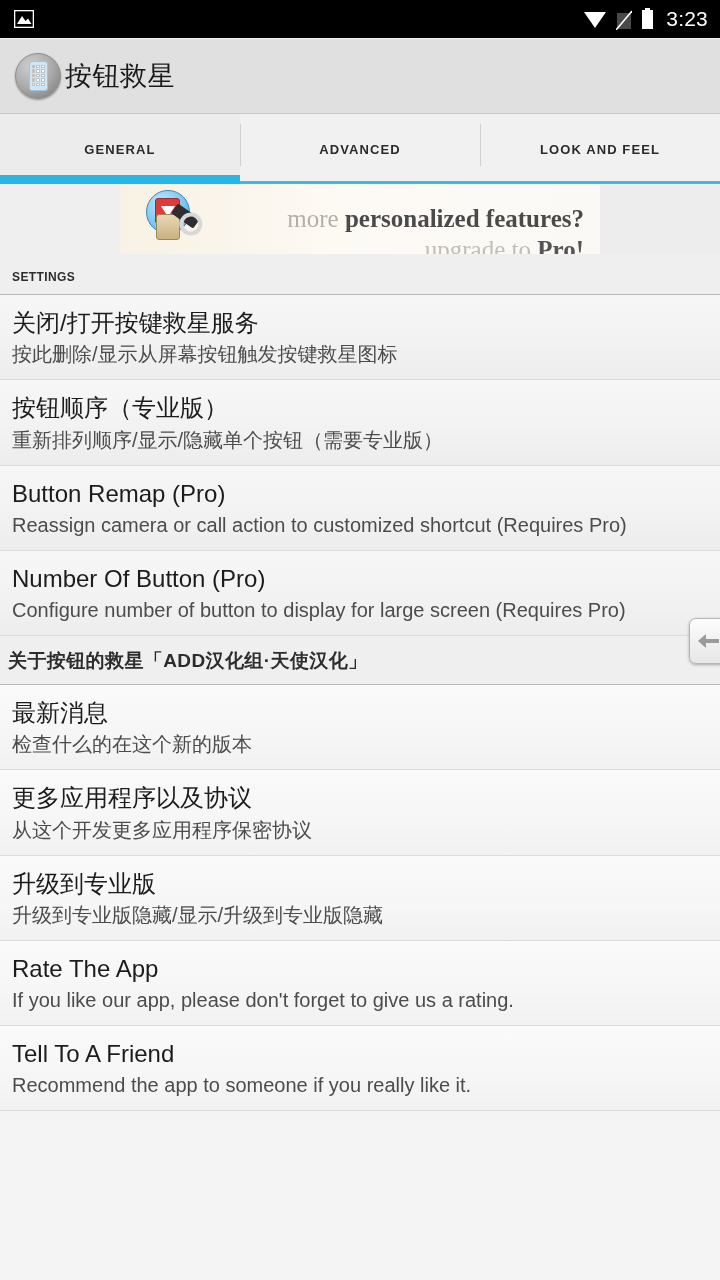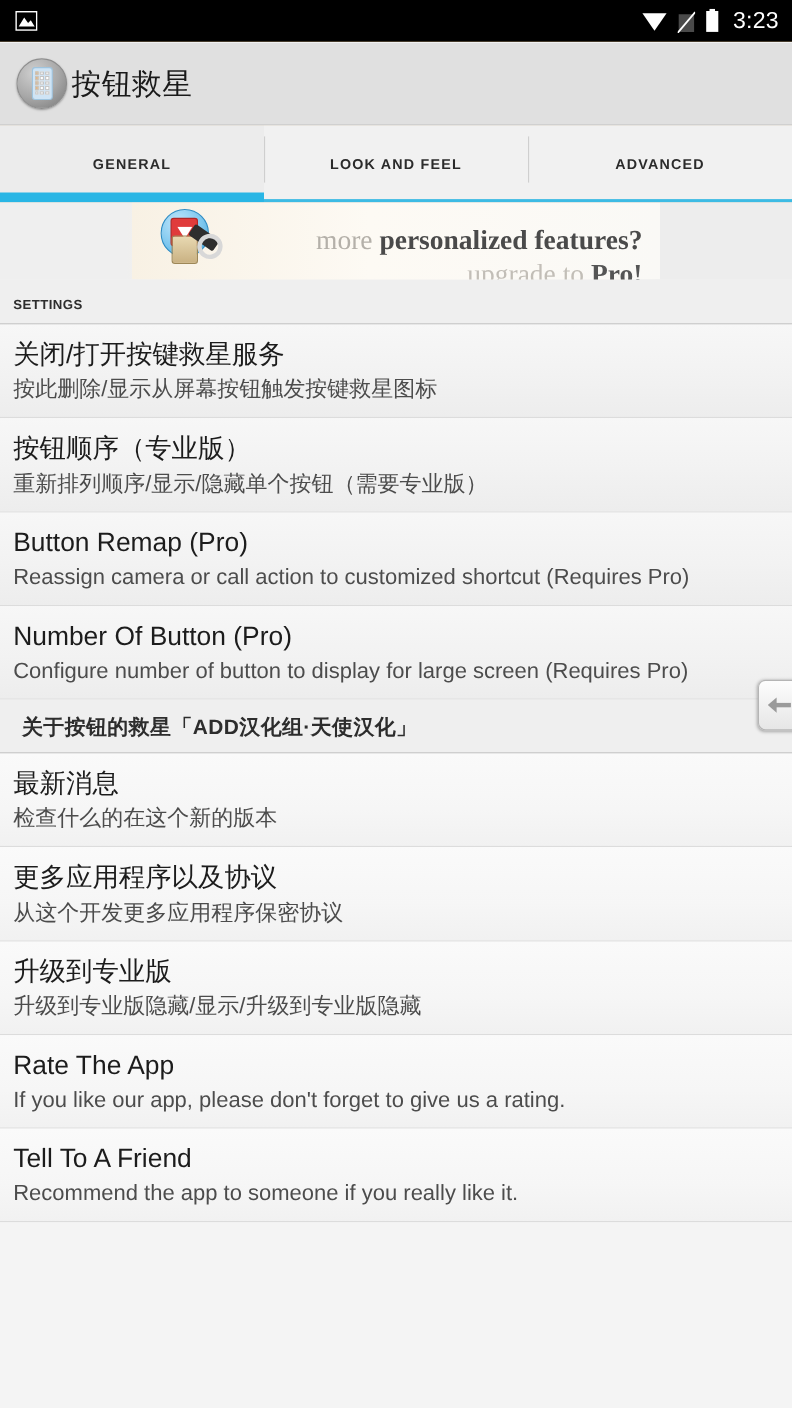--- a/index.html
+++ b/index.html
@@ -2,21 +2,21 @@
 <html><head>
 <meta charset="utf-8">
 <style>
   * { margin:0; padding:0; box-sizing:border-box; }
   html, body {
     width:720px; height:1280px;
     background:#efefef;
     font-family:"Liberation Sans","DejaVu Sans",sans-serif;
     overflow:hidden;
   }
-  #screen { position:relative; width:720px; height:1280px; background:#a16207; }
+  #screen { position:relative; width:720px; height:1280px; background:#0f172a; }
 
   
   .statusbar {
     height:38px; background:#000; display:flex; align-items:center;
     padding:0 12px 0 14px; color:#fff;
   }
   .sb-left { display:flex; align-items:center; gap:8px; flex:1; }
   .sb-right { display:flex; align-items:center; gap:9px; }
   .sb-time { font-size:21px; color:#fff; letter-spacing:.2px; margin-left:3px; }
   .icon-svg { display:block; }
@@ -102,21 +102,21 @@
   .bl1 { font-size:25px; font-family:"Liberation Serif","DejaVu Serif",serif; color:#b4b0a9; }
   .bl1 b { color:#4a4a4a; font-weight:bold; }
   .bl2 { font-size:25px; font-family:"Liberation Serif","DejaVu Serif",serif; color:#c2beb7; margin-top:2px; }
   .bl2 b { color:#555; font-weight:bold; }
 
   .section-head {
     font-size:12px; font-weight:bold; color:#2d2d2d; letter-spacing:.4px;
     padding:16px 12px 10px 12px; background:#efefef;
     border-bottom:1px solid #b9b9b9;
   }
-  .section-head.cjk { font-size:19px; font-weight:bold; padding:12px 12px 10px 20px; }
+  .section-head.cjk { font-size:19px; font-weight:bold; padding:12px 12px 10px 8px; }
 
   .row {
     padding:13px 12px 12px 12px;
     background:linear-gradient(180deg,#f7f7f7 0%,#f2f2f2 55%,#ededed 100%);
     border-bottom:1px solid #dcdcdc;
   }
   .row .t { font-size:24px; color:#1c1c1c; line-height:1.22; }
   .row .s { font-size:20px; color:#4c4c4c; line-height:1.25; margin-top:5px; }
   .row.light { background:linear-gradient(180deg,#fafafa 0%,#f6f6f6 60%,#f1f1f1 100%); }
 
@@ -196,25 +196,25 @@
     </div>
     <div class="app-title">按钮救星</div>
   </div>
 
   <div class="tabs">
     <div class="tab active">
       <span>GENERAL</span>
       <span class="ind"></span>
     </div>
     <div class="tab alt">
+      <span>ADVANCED</span>
+      <span class="ind"></span>
+    </div>
+    <div class="tab alt">
       <span>LOOK AND FEEL</span>
-      <span class="ind"></span>
-    </div>
-    <div class="tab alt">
-      <span>ADVANCED</span>
       <span class="ind"></span>
     </div>
   </div>
 
   <div class="content">
 
     <div class="banner">
       <div class="banner-inner">
         <div class="banner-ico">
           <span class="disc"></span>

